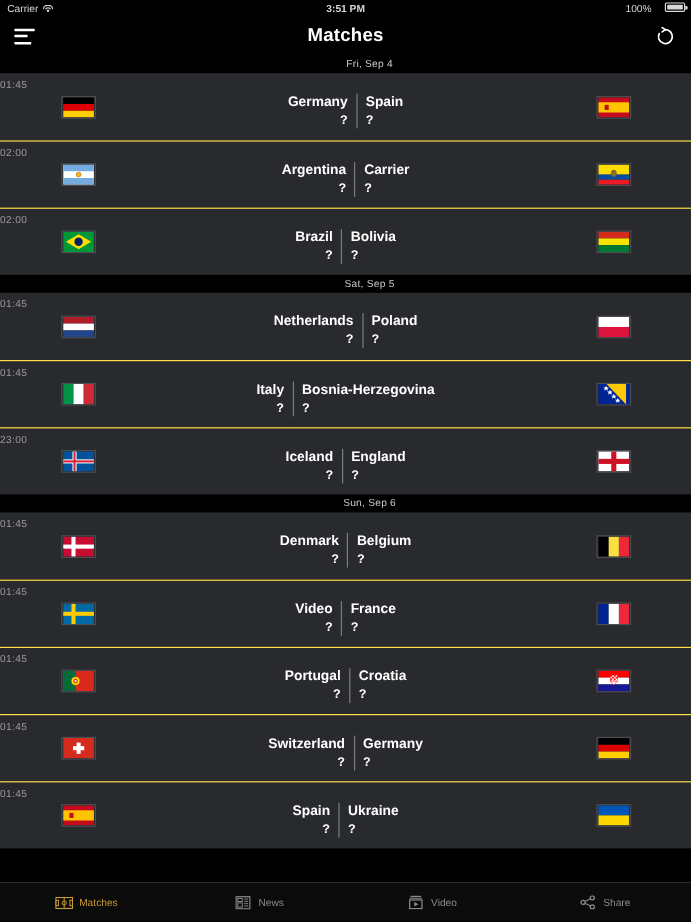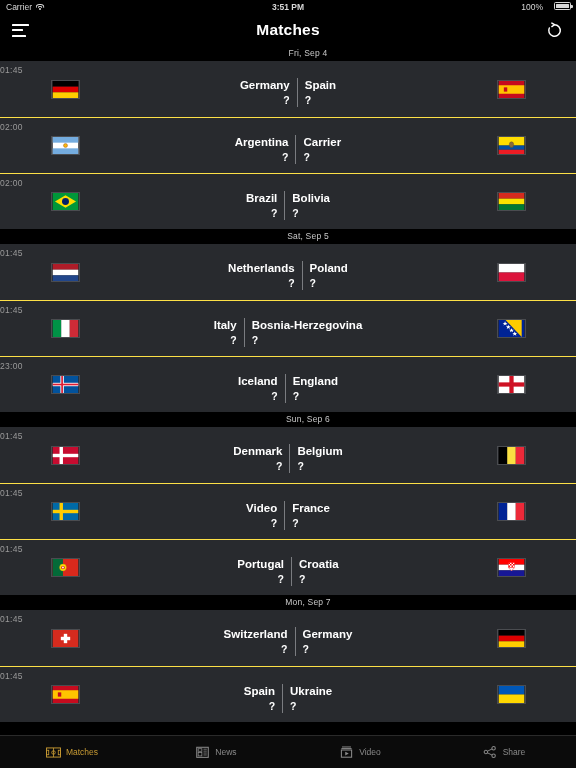--- a/index.html
+++ b/index.html
@@ -449,21 +449,20 @@
                 <rect x="15" y="4.2" width="1.75" height="1.7" fill="#ff0000"></rect>
                 <rect x="13.25" y="5.9" width="1.75" height="1.7" fill="#ff0000"></rect>
                 <rect x="16.75" y="5.9" width="1.75" height="1.7" fill="#ff0000"></rect>
                 <rect x="11.5" y="7.6" width="1.75" height="1.7" fill="#ff0000"></rect>
                 <rect x="15" y="7.6" width="1.75" height="1.7" fill="#ff0000"></rect>
               </g>
             </svg>
           </span>
         </div>
       </div>
-      <div class="date-band">Mon, Sep 7</div>
       <div class="match">
         <div class="kickoff">01:45</div>
         <div class="flag-wrap">
           <span class="flag">
             <svg viewBox="0 0 30 20">
               <rect width="30" height="20" fill="#d52b1e"></rect>
               <rect x="13" y="4.5" width="4" height="11" fill="#fff"></rect>
               <rect x="9.5" y="8" width="11" height="4" fill="#fff"></rect>
             </svg>
           </span>

